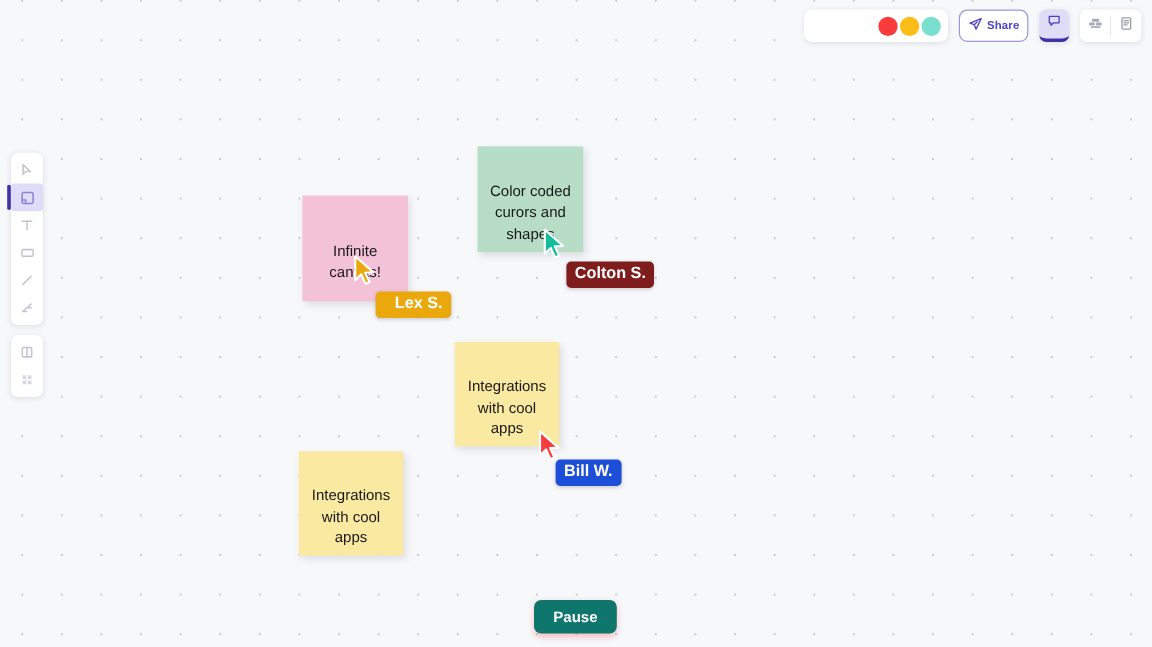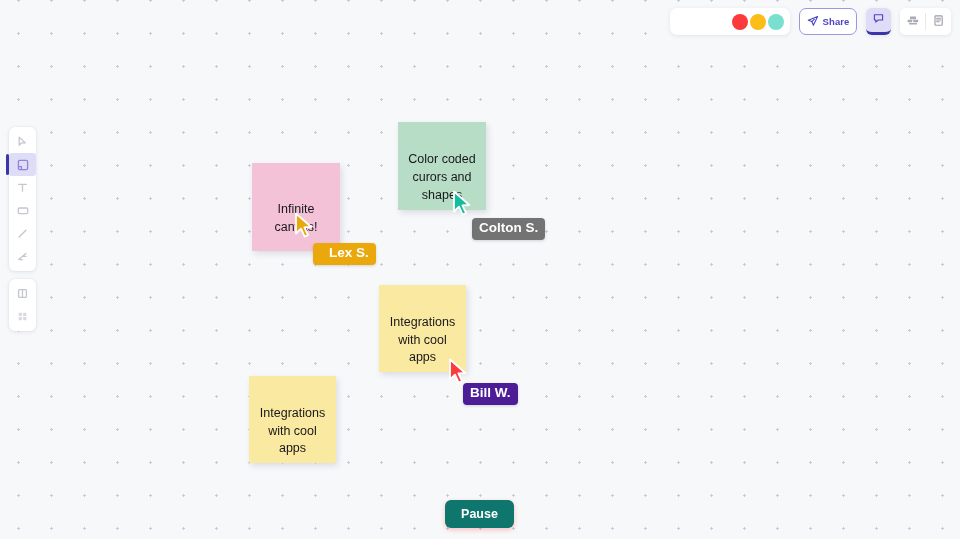--- a/index.html
+++ b/index.html
@@ -386,22 +386,22 @@
     </div>
 
   <div id="cursors-layer">
       <div class="cursor" style="left: 294px; top: 212px;"><svg width="22" height="28" viewBox="0 0 22 28">
           <path d="M2 1.5 L2 21.5 L7.0 16.6 L10.6 24.6 L14.0 23.0 L10.4 15.3 L17.3 15.0 Z" fill="#eaa80d" stroke="#ffffff" stroke-width="1.8" stroke-linejoin="round"></path>
         </svg></div>
       <div class="name-tag" style="left: 313px; top: 243px; background: rgb(234, 168, 13); padding-left: 16px;">Lex S.</div>
       <div class="cursor" style="left: 452px; top: 190px;"><svg width="22" height="28" viewBox="0 0 22 28">
           <path d="M2 1.5 L2 21.5 L7.0 16.6 L10.6 24.6 L14.0 23.0 L10.4 15.3 L17.3 15.0 Z" fill="#12bc9c" stroke="#ffffff" stroke-width="1.8" stroke-linejoin="round"></path>
         </svg></div>
-      <div class="name-tag" style="left: 472px; top: 218px; background: #737373;">Colton S.</div>
+      <div class="name-tag" style="left: 472px; top: 218px; background: #7f1d1d;">Colton S.</div>
       <div class="cursor" style="left: 448px; top: 358px;"><svg width="22" height="28" viewBox="0 0 22 28">
           <path d="M2 1.5 L2 21.5 L7.0 16.6 L10.6 24.6 L14.0 23.0 L10.4 15.3 L17.3 15.0 Z" fill="#fa3c3c" stroke="#ffffff" stroke-width="1.8" stroke-linejoin="round"></path>
         </svg></div>
-      <div class="name-tag" style="left: 463px; top: 383px; background: #4c1d95;">Bill W.</div>
+      <div class="name-tag" style="left: 463px; top: 383px; background: #1d4ed8;">Bill W.</div>
     </div>
 
   <div class="pause-btn">Pause</div>
 
 </div>
 
 </body></html>

